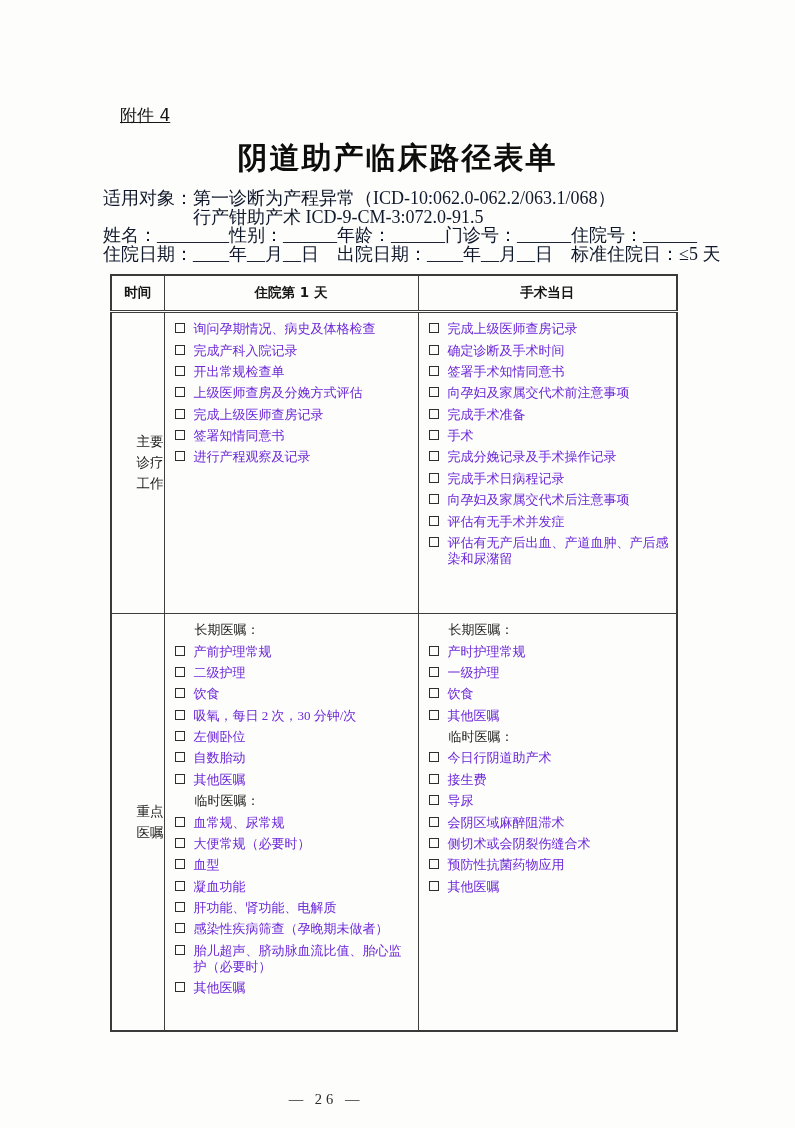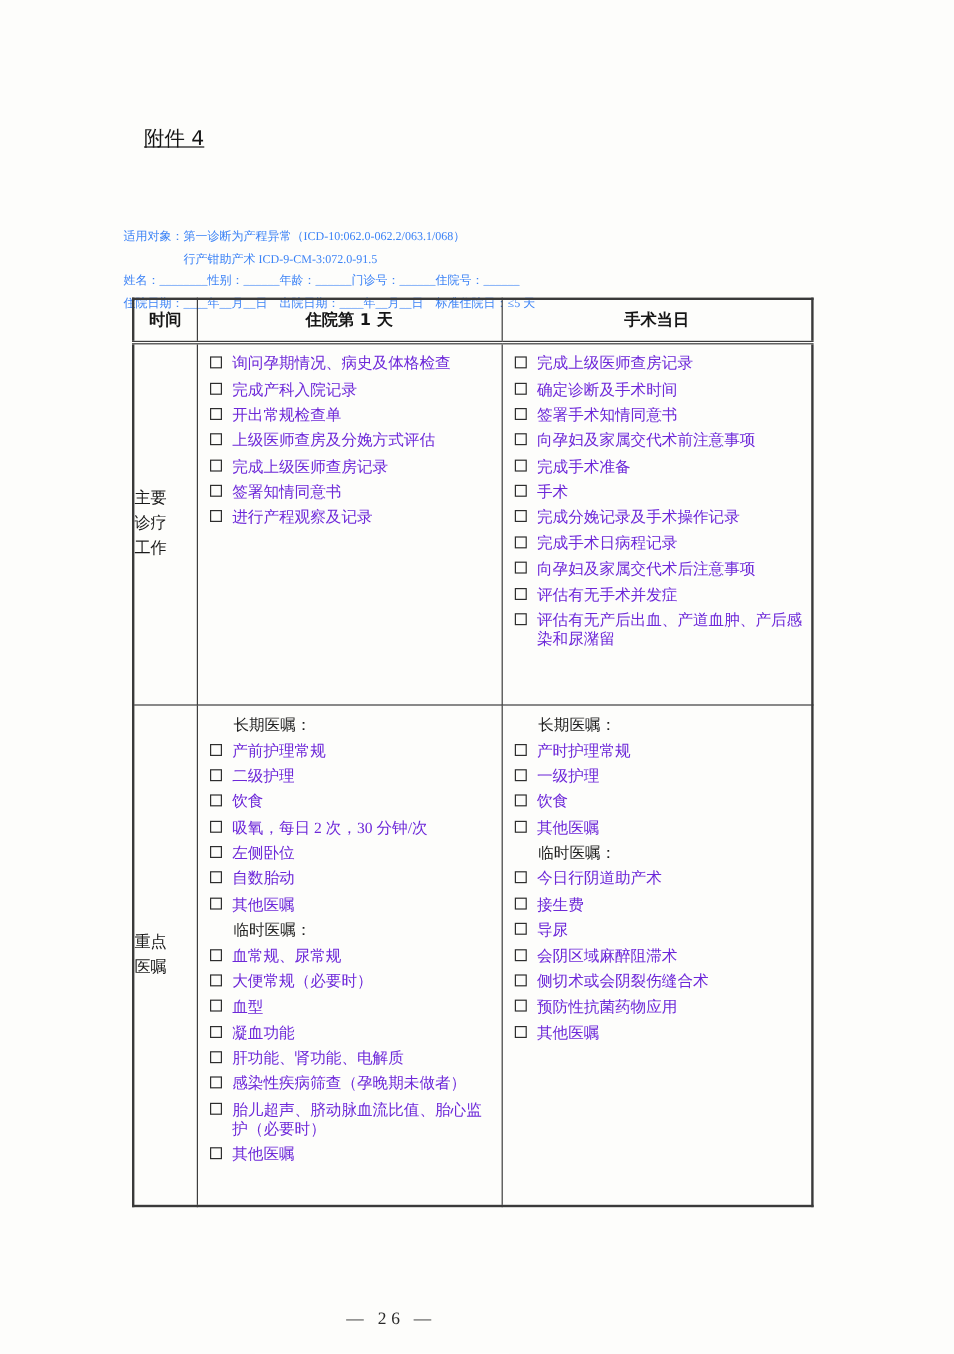--- a/index.html
+++ b/index.html
@@ -22,46 +22,46 @@
   }
   .doc-title {
     position: absolute; left: 0; top: 138px; width: 795px;
     text-align: center;
     font-family: "DejaVu Sans", sans-serif;
     font-size: 30px; font-weight: 700; letter-spacing: 2px;
     color: #0d0d0d;
   }
   .meta {
     position: absolute; left: 103px; top: 189px; width: 600px;
-    font-size: 10px; line-height: 18.6px; color: #3b82f6;
+    font-size: 18px; line-height: 18.6px; color: #0f172a;
   }
   .target-line { display: flex; }
   .target-label { flex: none; }
   .meta-line { white-space: nowrap; }
   .pathway-table {
-    position: absolute; left: 110px; top: 248px;
+    position: absolute; left: 110px; top: 274px;
     width: 566px;
     border-collapse: collapse;
     table-layout: fixed;
     font-size: 13px;
   }
   .pathway-table th, .pathway-table td {
     border: 1px solid #3e3e3e;
   }
   .pathway-table { border: 2px solid #3a3a3a; }
   .pathway-table thead th {
     height: 36px;
     font-family: "DejaVu Sans", sans-serif;
     font-weight: 600; font-size: 13.5px;
     text-align: center; vertical-align: middle;
     border-bottom: 3px double #3e3e3e;
     color: #161616;
   }
   .row-label {
-    text-align: left; vertical-align: middle;
+    text-align: right; vertical-align: middle;
     white-space: pre-line;
     font-family: "DejaVu Sans", sans-serif;
     font-size: 13.5px; line-height: 21px;
     color: #1a1a1a;
   }
   .cell { vertical-align: top; }
   .row-main-work td { height: 302px; }
   .row-key-orders td { height: 418px; }
   .checklist { padding: 6px 6px 6px 10px; }
   .check-item {
@@ -90,20 +90,21 @@
     margin-top: 45px;
   }
 </style>
 </head>
 <body>
 
 <div class="page">
 
   <div class="attachment">附件 4</div>
 
+  <div class="doc-title">阴道助产临床路径表单</div>
 
   <div class="meta">
     <div class="target-line">
       <span class="target-label">适用对象：</span>
       <span class="target-lines">
         <span>第一诊断为产程异常（ICD-10:062.0-062.2/063.1/068）</span><br>
         <span>行产钳助产术 ICD-9-CM-3:072.0-91.5</span>
       </span>
     </div>
     <div class="meta-line">姓名：________性别：______年龄：______门诊号：______住院号：______</div>

